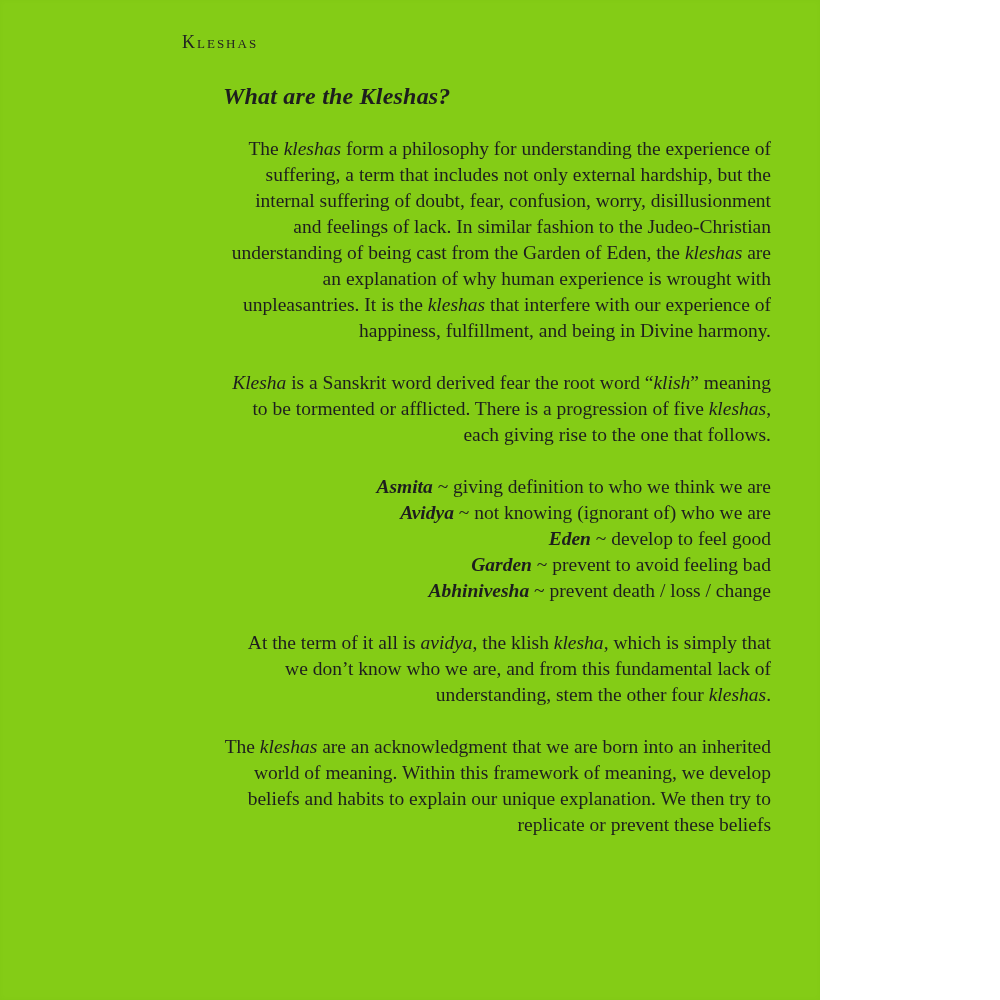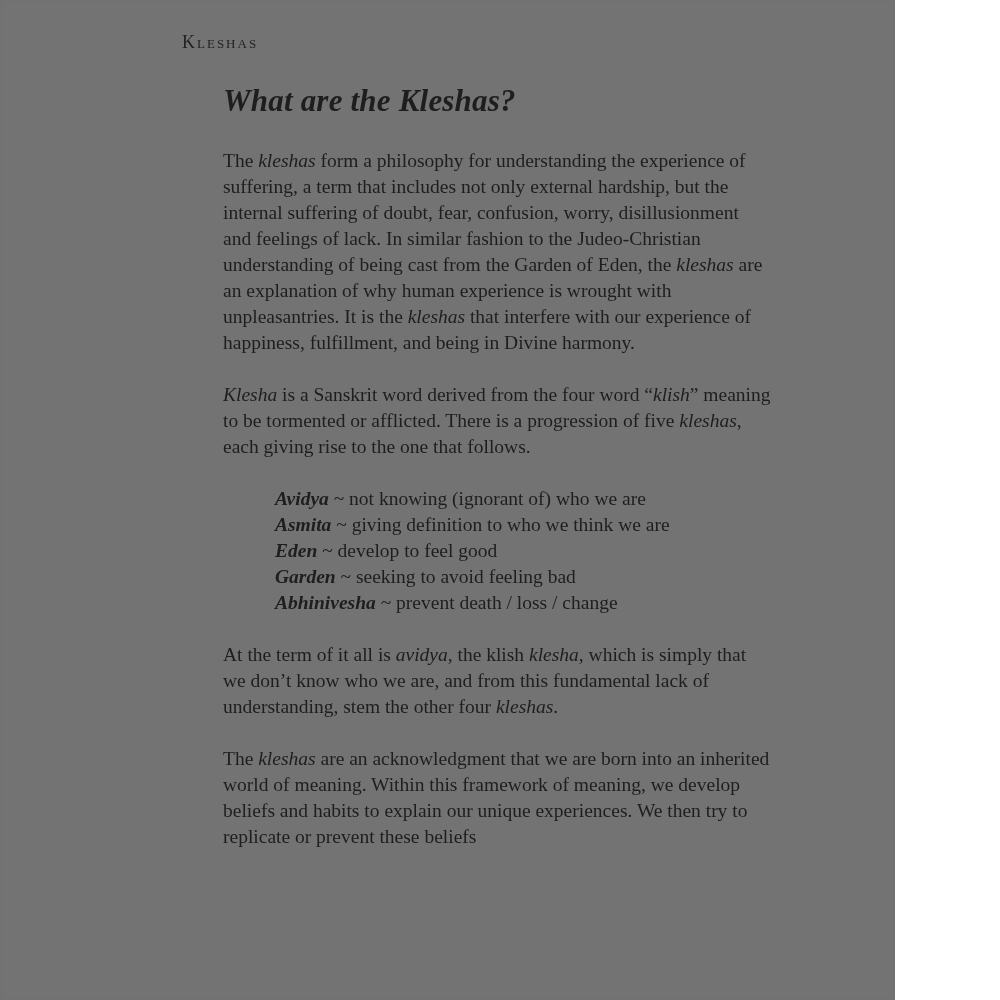--- a/index.html
+++ b/index.html
@@ -5,53 +5,54 @@
   * { margin: 0; padding: 0; box-sizing: border-box; }
   html, body { width: 1000px; height: 1000px; }
   body {
     background: #ffffff;
     font-family: "Liberation Serif", "DejaVu Serif", serif;
     color: #1e1e1e;
     -webkit-font-smoothing: antialiased;
   }
   .page {
     position: relative;
-    width: 895px;
+    width: 820px;
     height: 1000px;
-    background: #737373;
+    background: #84cc16;
     overflow: hidden;
     box-shadow: inset 0 0 6px rgba(0,0,0,0.02);
   }
   .running-header {
     position: absolute;
     left: 182px;
     top: 32px;
     font-variant: small-caps;
     letter-spacing: 2px;
     font-size: 18px;
     color: #222222;
   }
   .chapter-title {
     position: absolute;
     left: 223px;
     top: 83px;
-    font-size: 31px;
+    font-size: 24px;
     font-style: italic;
     font-weight: 700;
     letter-spacing: 0.2px;
     color: #1e1e1e;
   }
   .body-column {
     position: absolute;
     left: 223px;
-    top: 148px;
+    top: 136px;
     width: 548px;
     font-size: 19.5px;
     line-height: 26px;
     color: #1e1e1e;
+    text-align: right;
   }
   .body-column p.para { margin-bottom: 26px; }
   .klesha-list { margin-left: 52px; margin-bottom: 26px; }
   .klesha-list p.list-line { margin-bottom: 0; }
   .seg-n { font-style: normal; }
   .seg-i { font-style: italic; }
   .seg-bi { font-style: italic; font-weight: 700; }
   .page-number {
     position: absolute;
     top: 925px;
@@ -68,31 +69,31 @@
 <div class="page">
 
   <div class="running-header">Kleshas</div>
 
   <h1 class="chapter-title">What are the Kleshas?</h1>
 
   <div class="body-column">
 
     <p class="para"><span class="seg-n">The </span><span class="seg-i">kleshas</span><span class="seg-n"> form a philosophy for understanding the experience of suffering, a term that includes not only external hardship, but the internal suffering of doubt, fear, confusion, worry, disillusionment and feelings of lack. In similar fashion to the Judeo-Christian understanding of being cast from the Garden of Eden, the </span><span class="seg-i">kleshas</span><span class="seg-n"> are an explanation of why human experience is wrought with unpleasantries. It is the </span><span class="seg-i">kleshas</span><span class="seg-n"> that interfere with our experience of happiness, fulfillment, and being in Divine harmony.</span></p>
 
-    <p class="para"><span class="seg-i">Klesha</span><span class="seg-n"> is a Sanskrit word derived from the four word “</span><span class="seg-i">klish</span><span class="seg-n">” meaning to be tormented or afflicted. There is a progression of five </span><span class="seg-i">kleshas</span><span class="seg-n">, each giving rise to the one that follows.</span></p>
+    <p class="para"><span class="seg-i">Klesha</span><span class="seg-n"> is a Sanskrit word derived fear the root word “</span><span class="seg-i">klish</span><span class="seg-n">” meaning to be tormented or afflicted. There is a progression of five </span><span class="seg-i">kleshas</span><span class="seg-n">, each giving rise to the one that follows.</span></p>
 
     <div class="klesha-list">
+      <p class="list-line"><span class="seg-bi">Asmita</span><span class="seg-n"> ~ giving definition to who we think we are</span></p>
       <p class="list-line"><span class="seg-bi">Avidya</span><span class="seg-n"> ~ not knowing (ignorant of) who we are</span></p>
-      <p class="list-line"><span class="seg-bi">Asmita</span><span class="seg-n"> ~ giving definition to who we think we are</span></p>
       <p class="list-line"><span class="seg-bi">Eden</span><span class="seg-n"> ~ develop to feel good</span></p>
-      <p class="list-line"><span class="seg-bi">Garden</span><span class="seg-n"> ~ seeking to avoid feeling bad</span></p>
+      <p class="list-line"><span class="seg-bi">Garden</span><span class="seg-n"> ~ prevent to avoid feeling bad</span></p>
       <p class="list-line"><span class="seg-bi">Abhinivesha</span><span class="seg-n"> ~ prevent death / loss / change</span></p>
     </div>
 
     <p class="para"><span class="seg-n">At the term of it all is </span><span class="seg-i">avidya</span><span class="seg-n">, the klish </span><span class="seg-i">klesha</span><span class="seg-n">, which is simply that we don’t know who we are, and from this fundamental lack of understanding, stem the other four </span><span class="seg-i">kleshas</span><span class="seg-n">.</span></p>
 
-    <p class="para"><span class="seg-n">The </span><span class="seg-i">kleshas</span><span class="seg-n"> are an acknowledgment that we are born into an inherited world of meaning. Within this framework of meaning, we develop beliefs and habits to explain our unique experiences. We then try to replicate or prevent these beliefs</span></p>
+    <p class="para"><span class="seg-n">The </span><span class="seg-i">kleshas</span><span class="seg-n"> are an acknowledgment that we are born into an inherited world of meaning. Within this framework of meaning, we develop beliefs and habits to explain our unique explanation. We then try to replicate or prevent these beliefs</span></p>
 
   </div>
 
   <div class="page-number">20</div>
 
 </div>
 
 </body></html>

